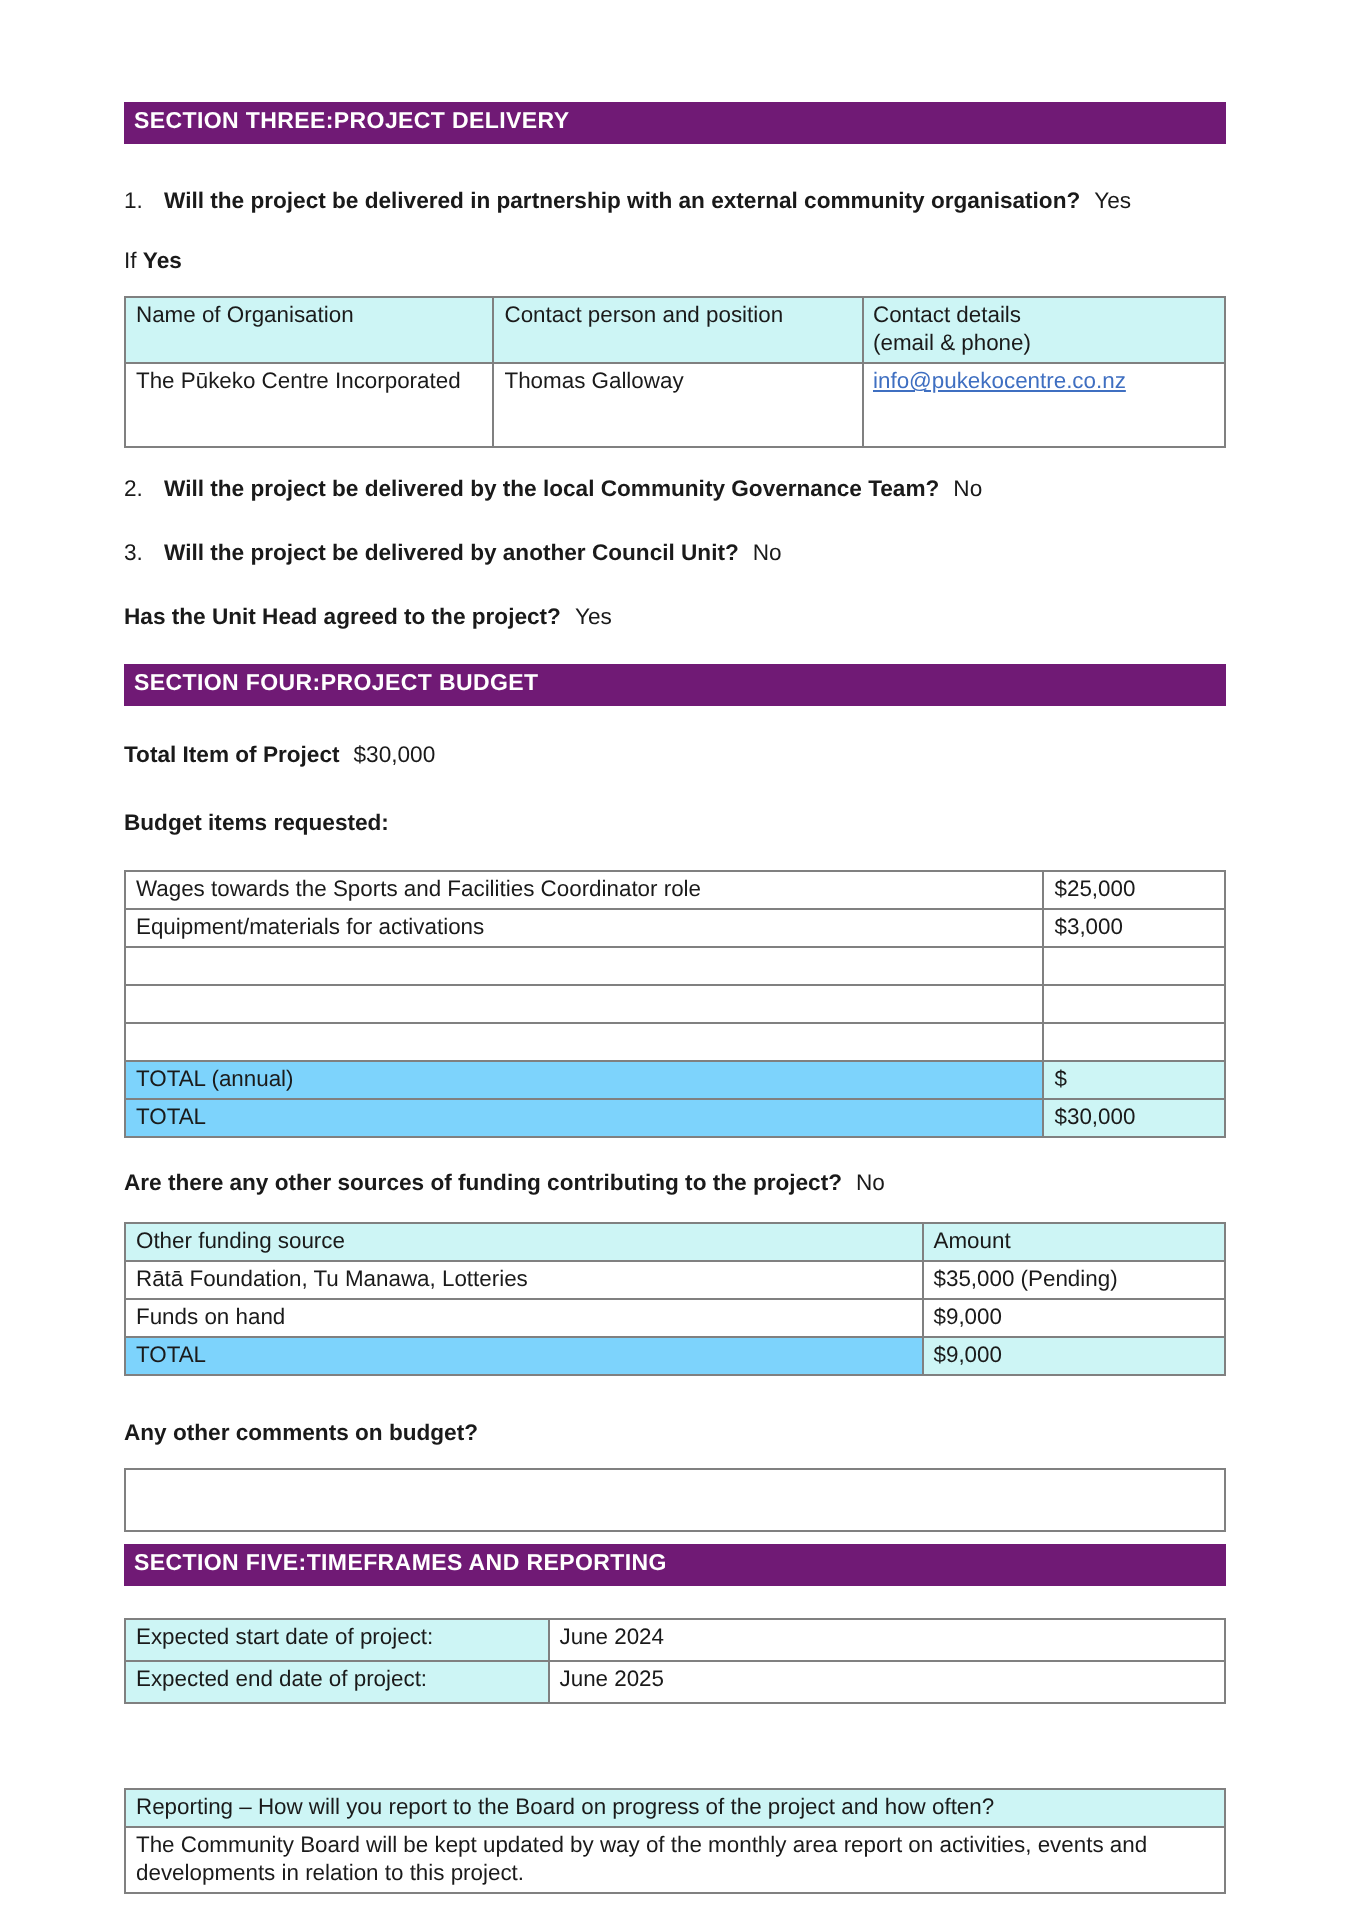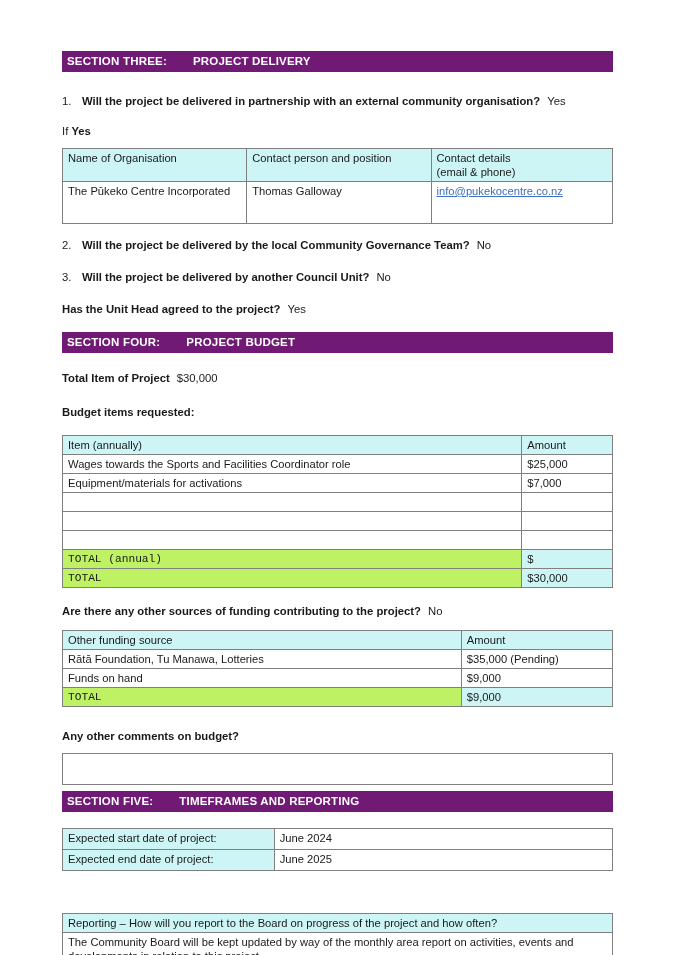--- a/index.html
+++ b/index.html
@@ -27,21 +27,21 @@
     background: #701a75;
     color: #ffffff;
     font-weight: bold;
     font-size: 11.5px;
     letter-spacing: 0.2px;
     padding: 4px 0 4px 5px;
     line-height: 13px;
     display: flex;
   }
   .section-band .band-label { white-space: pre; }
-  .section-band .band-title { margin-left: 26px; white-space: pre; }
+  .section-band .band-title { white-space: pre; }
 
   
   .q-row {
     font-size: 11.3px;
     line-height: 14px;
     display: flex;
     align-items: baseline;
   }
   .q-num {
     font-weight: normal;
@@ -66,24 +66,23 @@
     vertical-align: top;
     text-align: left;
     font-weight: normal;
     line-height: 14px;
   }
   th.hd, td.hd {
     background: #cdf5f5;
     font-weight: bold;
   }
   td.tot {
-    background: #bef264;
+    background: #7dd3fc;
     font-weight: bold;
     text-align: right;
-    font-family: Liberation Mono, monospace;
   }
   td.totval {
     background: #cdf5f5;
     font-weight: bold;
     text-align: left;
   }
   a.mail {
     color: #3f6fc1;
     text-decoration: underline;
   }
@@ -192,30 +191,26 @@
 
   <div class="spacer-16"></div>
 
   <table class="doc">
     <colgroup>
         <col style="width:83.5%">
         <col style="width:16.5%">
       </colgroup>
     <tbody>
       <tr>
-        <th class="hd">Item (annually)</th>
-        <th class="hd">Amount</th>
-      </tr>
-      <tr>
         <td>Wages towards the Sports and Facilities Coordinator role</td>
         <td>$25,000</td>
       </tr>
       <tr>
         <td>Equipment/materials for activations</td>
-        <td>$7,000</td>
+        <td>$3,000</td>
       </tr>
       <tr>
         <td>&nbsp;</td>
         <td>&nbsp;</td>
       </tr>
       <tr>
         <td>&nbsp;</td>
         <td>&nbsp;</td>
       </tr>
       <tr>

